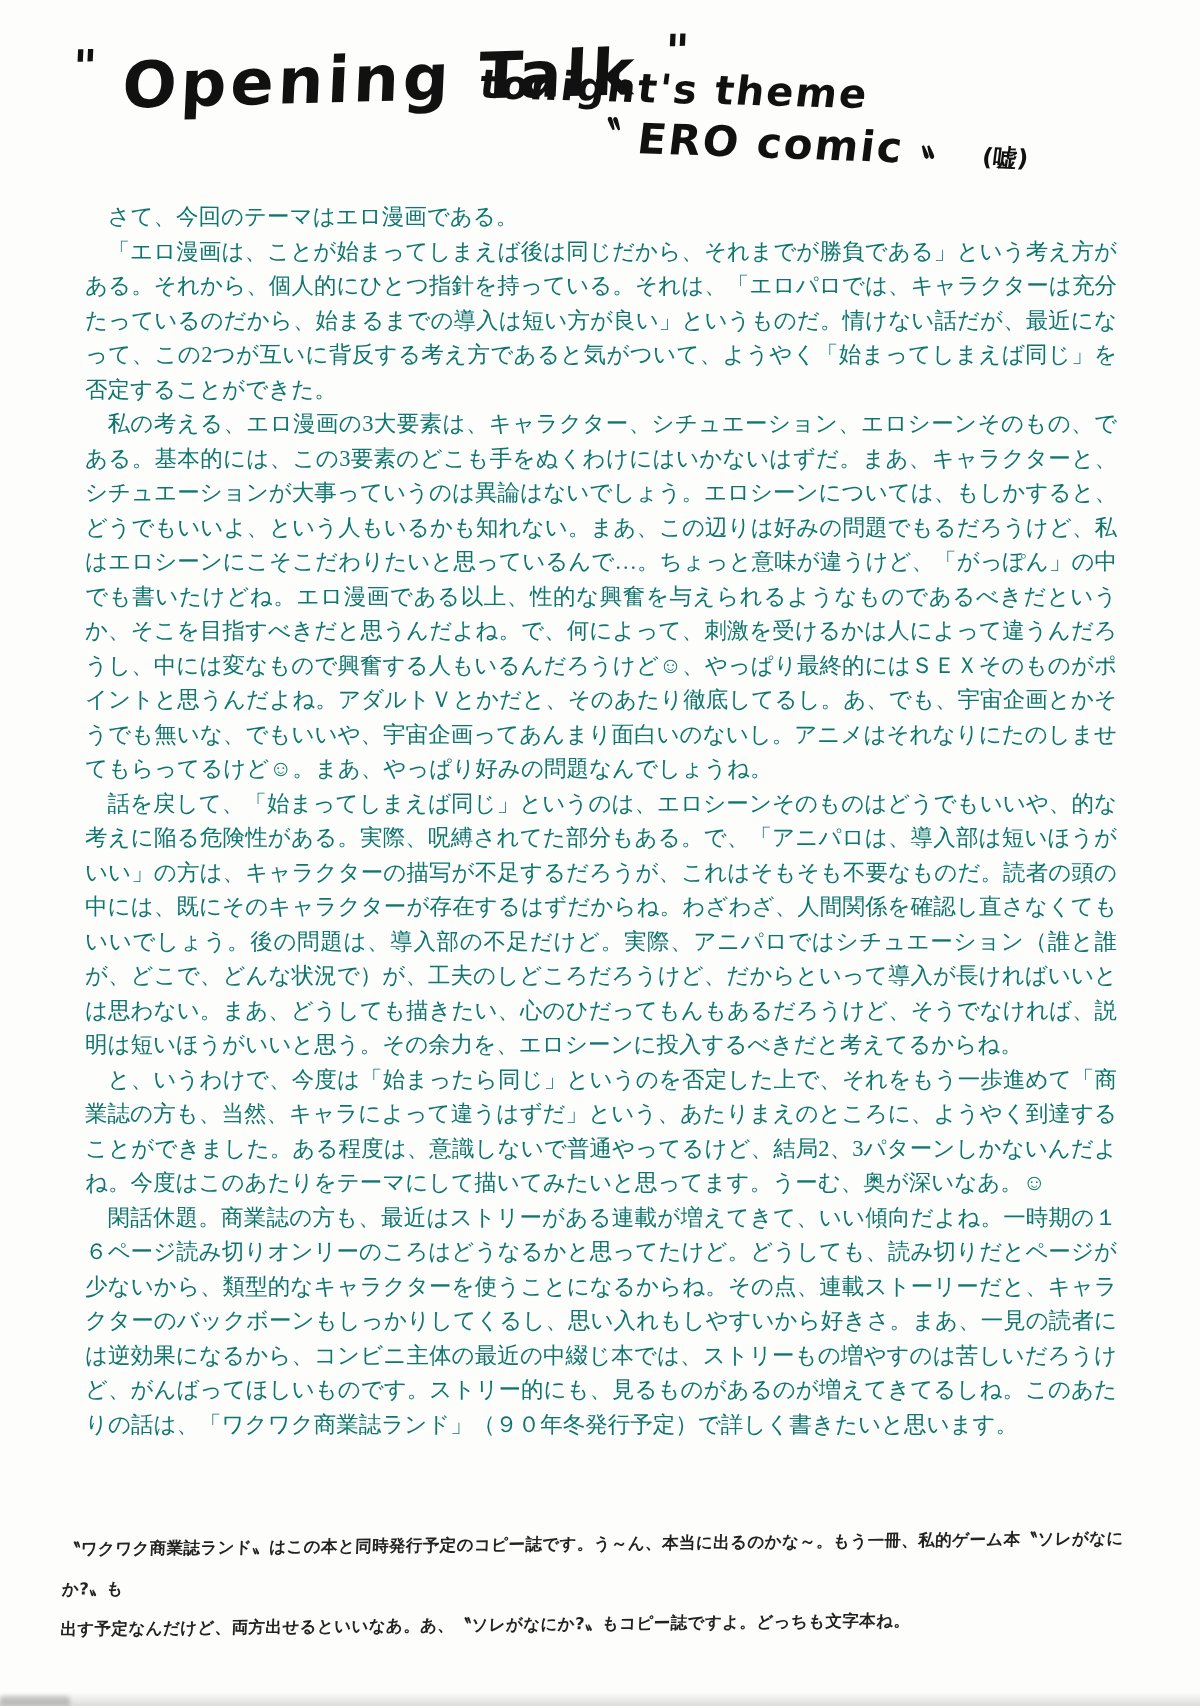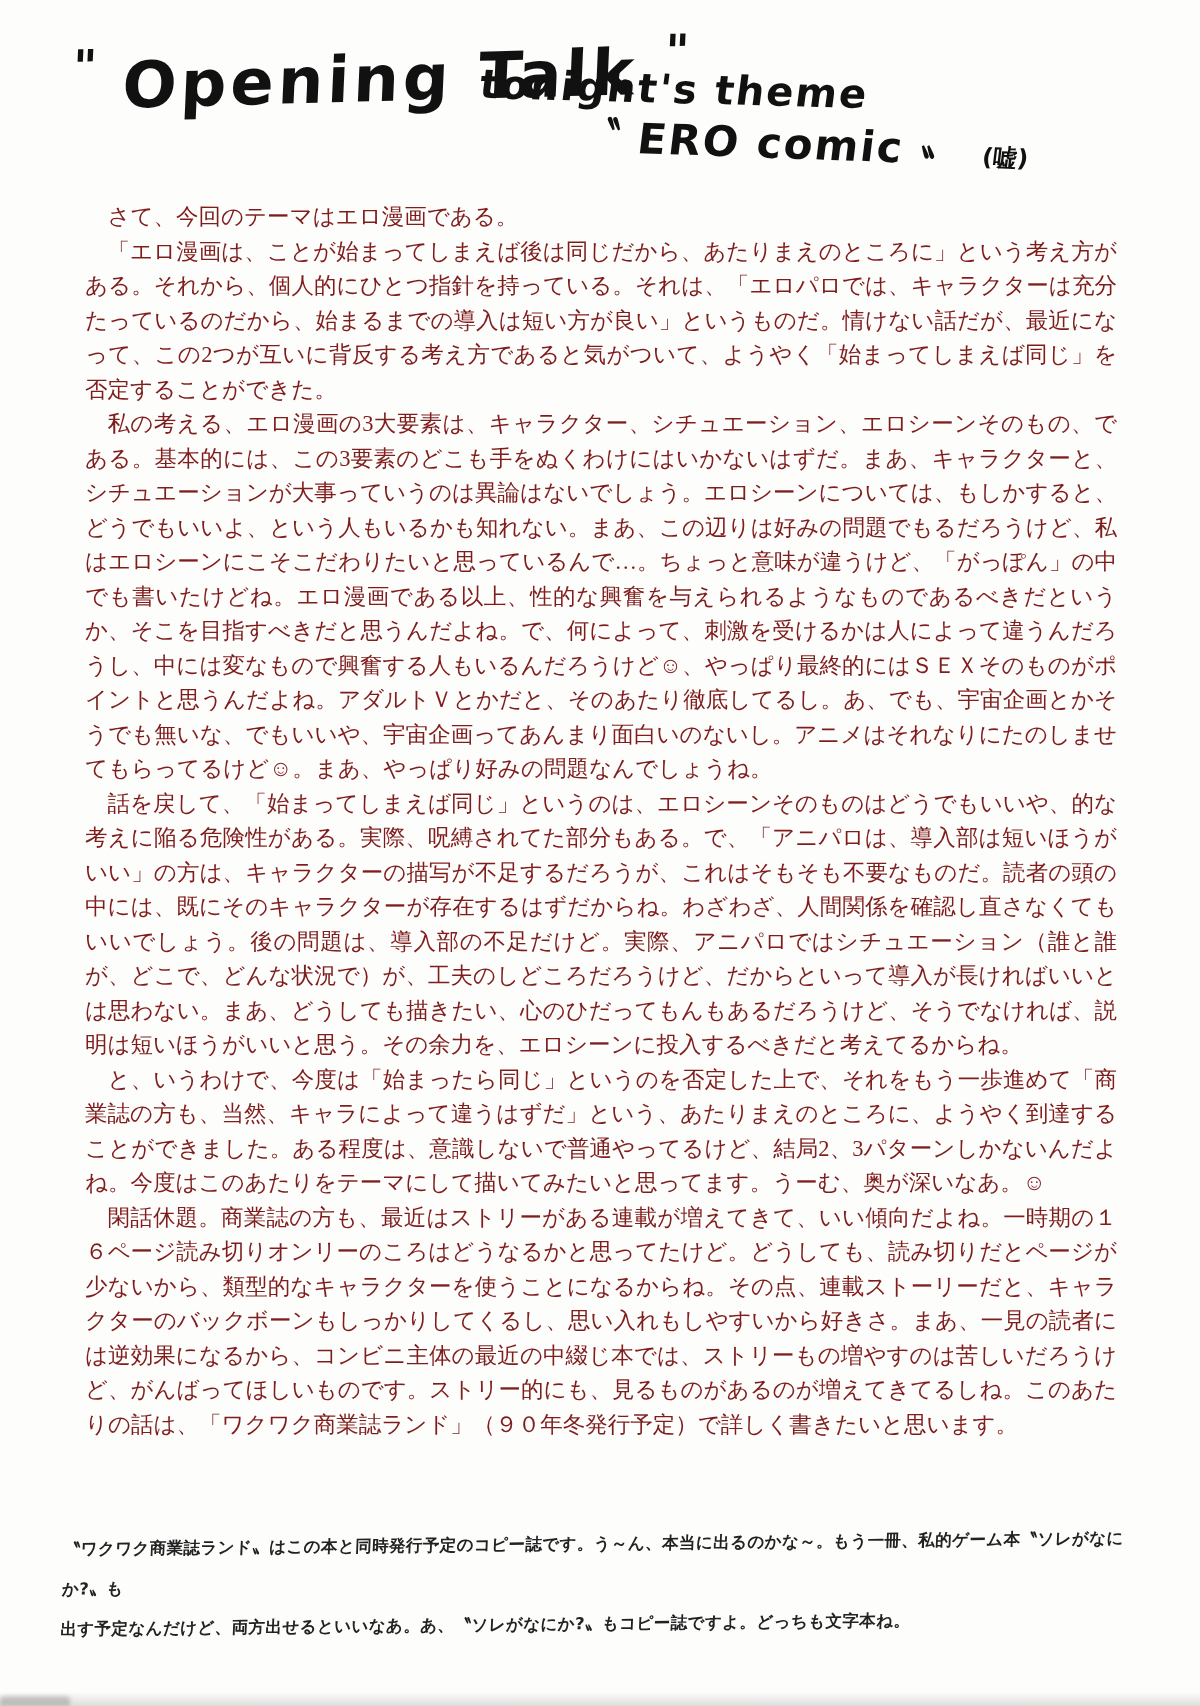--- a/index.html
+++ b/index.html
@@ -65,21 +65,21 @@
   }
   
   .body-text {
     position: absolute;
     left: 85px;
     top: 200px;
     width: 1032px;
     font-family: "Liberation Serif", "DejaVu Serif", serif;
     font-size: 22.5px;
     line-height: 34.5px;
-    color: #7f1d1d;
+    color: #0f766e;
     text-align: justify;
   }
   .body-text p {
     margin: 0;
     text-indent: 1em;
   }
   
   .footnote {
     position: absolute;
     left: 62px;
@@ -128,21 +128,21 @@
 
   <div class="hw hw-theme">
     <span class="mark">〝</span>
     <span>ERO comic</span>
     <span class="mark">〟</span>
     <span class="note">(嘘)</span>
   </div>
 
   <main class="body-text">
     <p>さて、今回のテーマはエロ漫画である。</p>
-    <p>「エロ漫画は、ことが始まってしまえば後は同じだから、あたりまえのところに」という考え方がある。それから、個人的にひとつ指針を持っている。それは、「エロパロでは、キャラクターは充分たっているのだから、始まるまでの導入は短い方が良い」というものだ。情けない話だが、最近になって、この2つが互いに背反する考え方であると気がついて、ようやく「始まってしまえば同じ」を否定することができた。</p>
+    <p>「エロ漫画は、ことが始まってしまえば後は同じだから、それまでが勝負である」という考え方がある。それから、個人的にひとつ指針を持っている。それは、「エロパロでは、キャラクターは充分たっているのだから、始まるまでの導入は短い方が良い」というものだ。情けない話だが、最近になって、この2つが互いに背反する考え方であると気がついて、ようやく「始まってしまえば同じ」を否定することができた。</p>
     <p>私の考える、エロ漫画の3大要素は、キャラクター、シチュエーション、エロシーンそのもの、である。基本的には、この3要素のどこも手をぬくわけにはいかないはずだ。まあ、キャラクターと、シチュエーションが大事っていうのは異論はないでしょう。エロシーンについては、もしかすると、どうでもいいよ、という人もいるかも知れない。まあ、この辺りは好みの問題でもるだろうけど、私はエロシーンにこそこだわりたいと思っているんで…。ちょっと意味が違うけど、「がっぽん」の中でも書いたけどね。エロ漫画である以上、性的な興奮を与えられるようなものであるべきだというか、そこを目指すべきだと思うんだよね。で、何によって、刺激を受けるかは人によって違うんだろうし、中には変なもので興奮する人もいるんだろうけど☺、やっぱり最終的にはＳＥＸそのものがポイントと思うんだよね。アダルトＶとかだと、そのあたり徹底してるし。あ、でも、宇宙企画とかそうでも無いな、でもいいや、宇宙企画ってあんまり面白いのないし。アニメはそれなりにたのしませてもらってるけど☺。まあ、やっぱり好みの問題なんでしょうね。</p>
     <p>話を戻して、「始まってしまえば同じ」というのは、エロシーンそのものはどうでもいいや、的な考えに陥る危険性がある。実際、呪縛されてた部分もある。で、「アニパロは、導入部は短いほうがいい」の方は、キャラクターの描写が不足するだろうが、これはそもそも不要なものだ。読者の頭の中には、既にそのキャラクターが存在するはずだからね。わざわざ、人間関係を確認し直さなくてもいいでしょう。後の問題は、導入部の不足だけど。実際、アニパロではシチュエーション（誰と誰が、どこで、どんな状況で）が、工夫のしどころだろうけど、だからといって導入が長ければいいとは思わない。まあ、どうしても描きたい、心のひだってもんもあるだろうけど、そうでなければ、説明は短いほうがいいと思う。その余力を、エロシーンに投入するべきだと考えてるからね。</p>
     <p>と、いうわけで、今度は「始まったら同じ」というのを否定した上で、それをもう一歩進めて「商業誌の方も、当然、キャラによって違うはずだ」という、あたりまえのところに、ようやく到達することができました。ある程度は、意識しないで普通やってるけど、結局2、3パターンしかないんだよね。今度はこのあたりをテーマにして描いてみたいと思ってます。うーむ、奥が深いなあ。☺</p>
     <p>閑話休題。商業誌の方も、最近はストリーがある連載が増えてきて、いい傾向だよね。一時期の１６ページ読み切りオンリーのころはどうなるかと思ってたけど。どうしても、読み切りだとページが少ないから、類型的なキャラクターを使うことになるからね。その点、連載ストーリーだと、キャラクターのバックボーンもしっかりしてくるし、思い入れもしやすいから好きさ。まあ、一見の読者には逆効果になるから、コンビニ主体の最近の中綴じ本では、ストリーもの増やすのは苦しいだろうけど、がんばってほしいものです。ストリー的にも、見るものがあるのが増えてきてるしね。このあたりの話は、「ワクワク商業誌ランド」（９０年冬発行予定）で詳しく書きたいと思います。</p>
   </main>
 
   <div class="footnote">
     <div>〝ワクワク商業誌ランド〟はこの本と同時発行予定のコピー誌です。う～ん、本当に出るのかな～。もう一冊、私的ゲーム本〝ソレがなにか?〟も</div>
     <div>出す予定なんだけど、両方出せるといいなあ。あ、〝ソレがなにか?〟もコピー誌ですよ。どっちも文字本ね。</div>
   </div>

